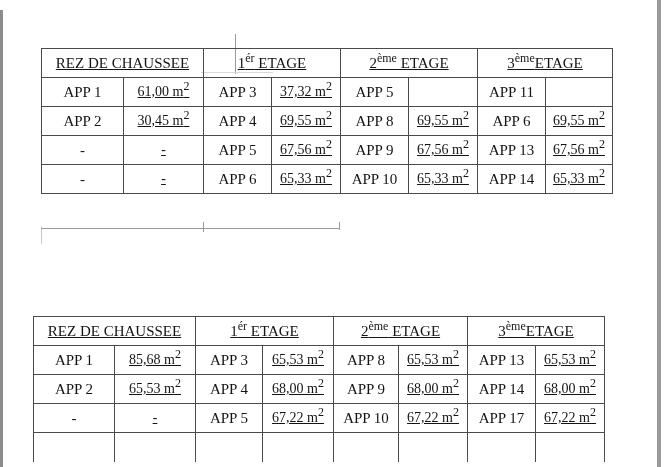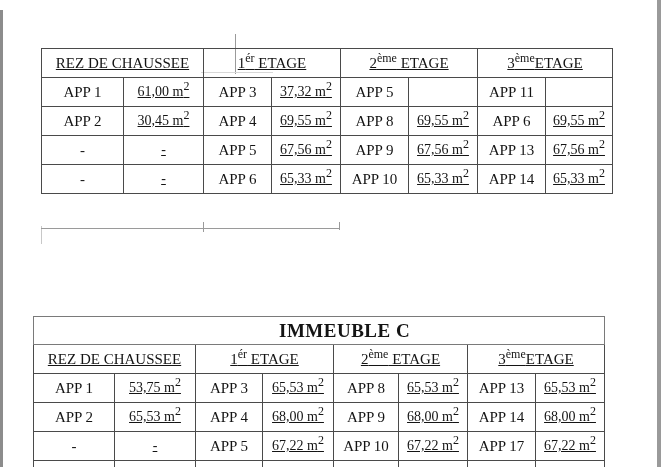--- a/index.html
+++ b/index.html
@@ -118,32 +118,29 @@
     <col style="width:81px">
       <col style="width:81px">
       <col style="width:67px">
       <col style="width:71px">
     <col style="width:65px">
       <col style="width:69px">
       <col style="width:68px">
       <col style="width:69px">
   </colgroup>
   <tbody>
-      <tr class="t">
-    <td class="title" colspan="8"><span style="margin-left:245px">IMMEUBLE  C</span></td>
-  </tr>
   <tr class="h">
     <td colspan="2" class="floor"><span>REZ DE CHAUSSEE</span></td>
     <td colspan="2" class="floor"><span>1</span><sup>ér</sup><span> ETAGE</span></td>
     <td colspan="2" class="floor"><span>2</span><sup>ème</sup><span> ETAGE</span></td>
     <td colspan="2" class="floor"><span>3</span><sup>ème</sup><span>ETAGE</span></td>
   </tr>
   <tr class="r">
     <td>APP 1</td>
-    <td class="area"><span>53,75 m</span><sup>2</sup></td>
+    <td class="area"><span>85,68 m</span><sup>2</sup></td>
     <td>APP 3</td>
     <td class="area"><span>65,53 m</span><sup>2</sup></td>
     <td>APP 8</td>
     <td class="area"><span>65,53 m</span><sup>2</sup></td>
     <td>APP 13</td>
     <td class="area"><span>65,53 m</span><sup>2</sup></td>
   </tr>
   <tr class="r">
     <td>APP 2</td>
     <td class="area"><span>65,53 m</span><sup>2</sup></td>

